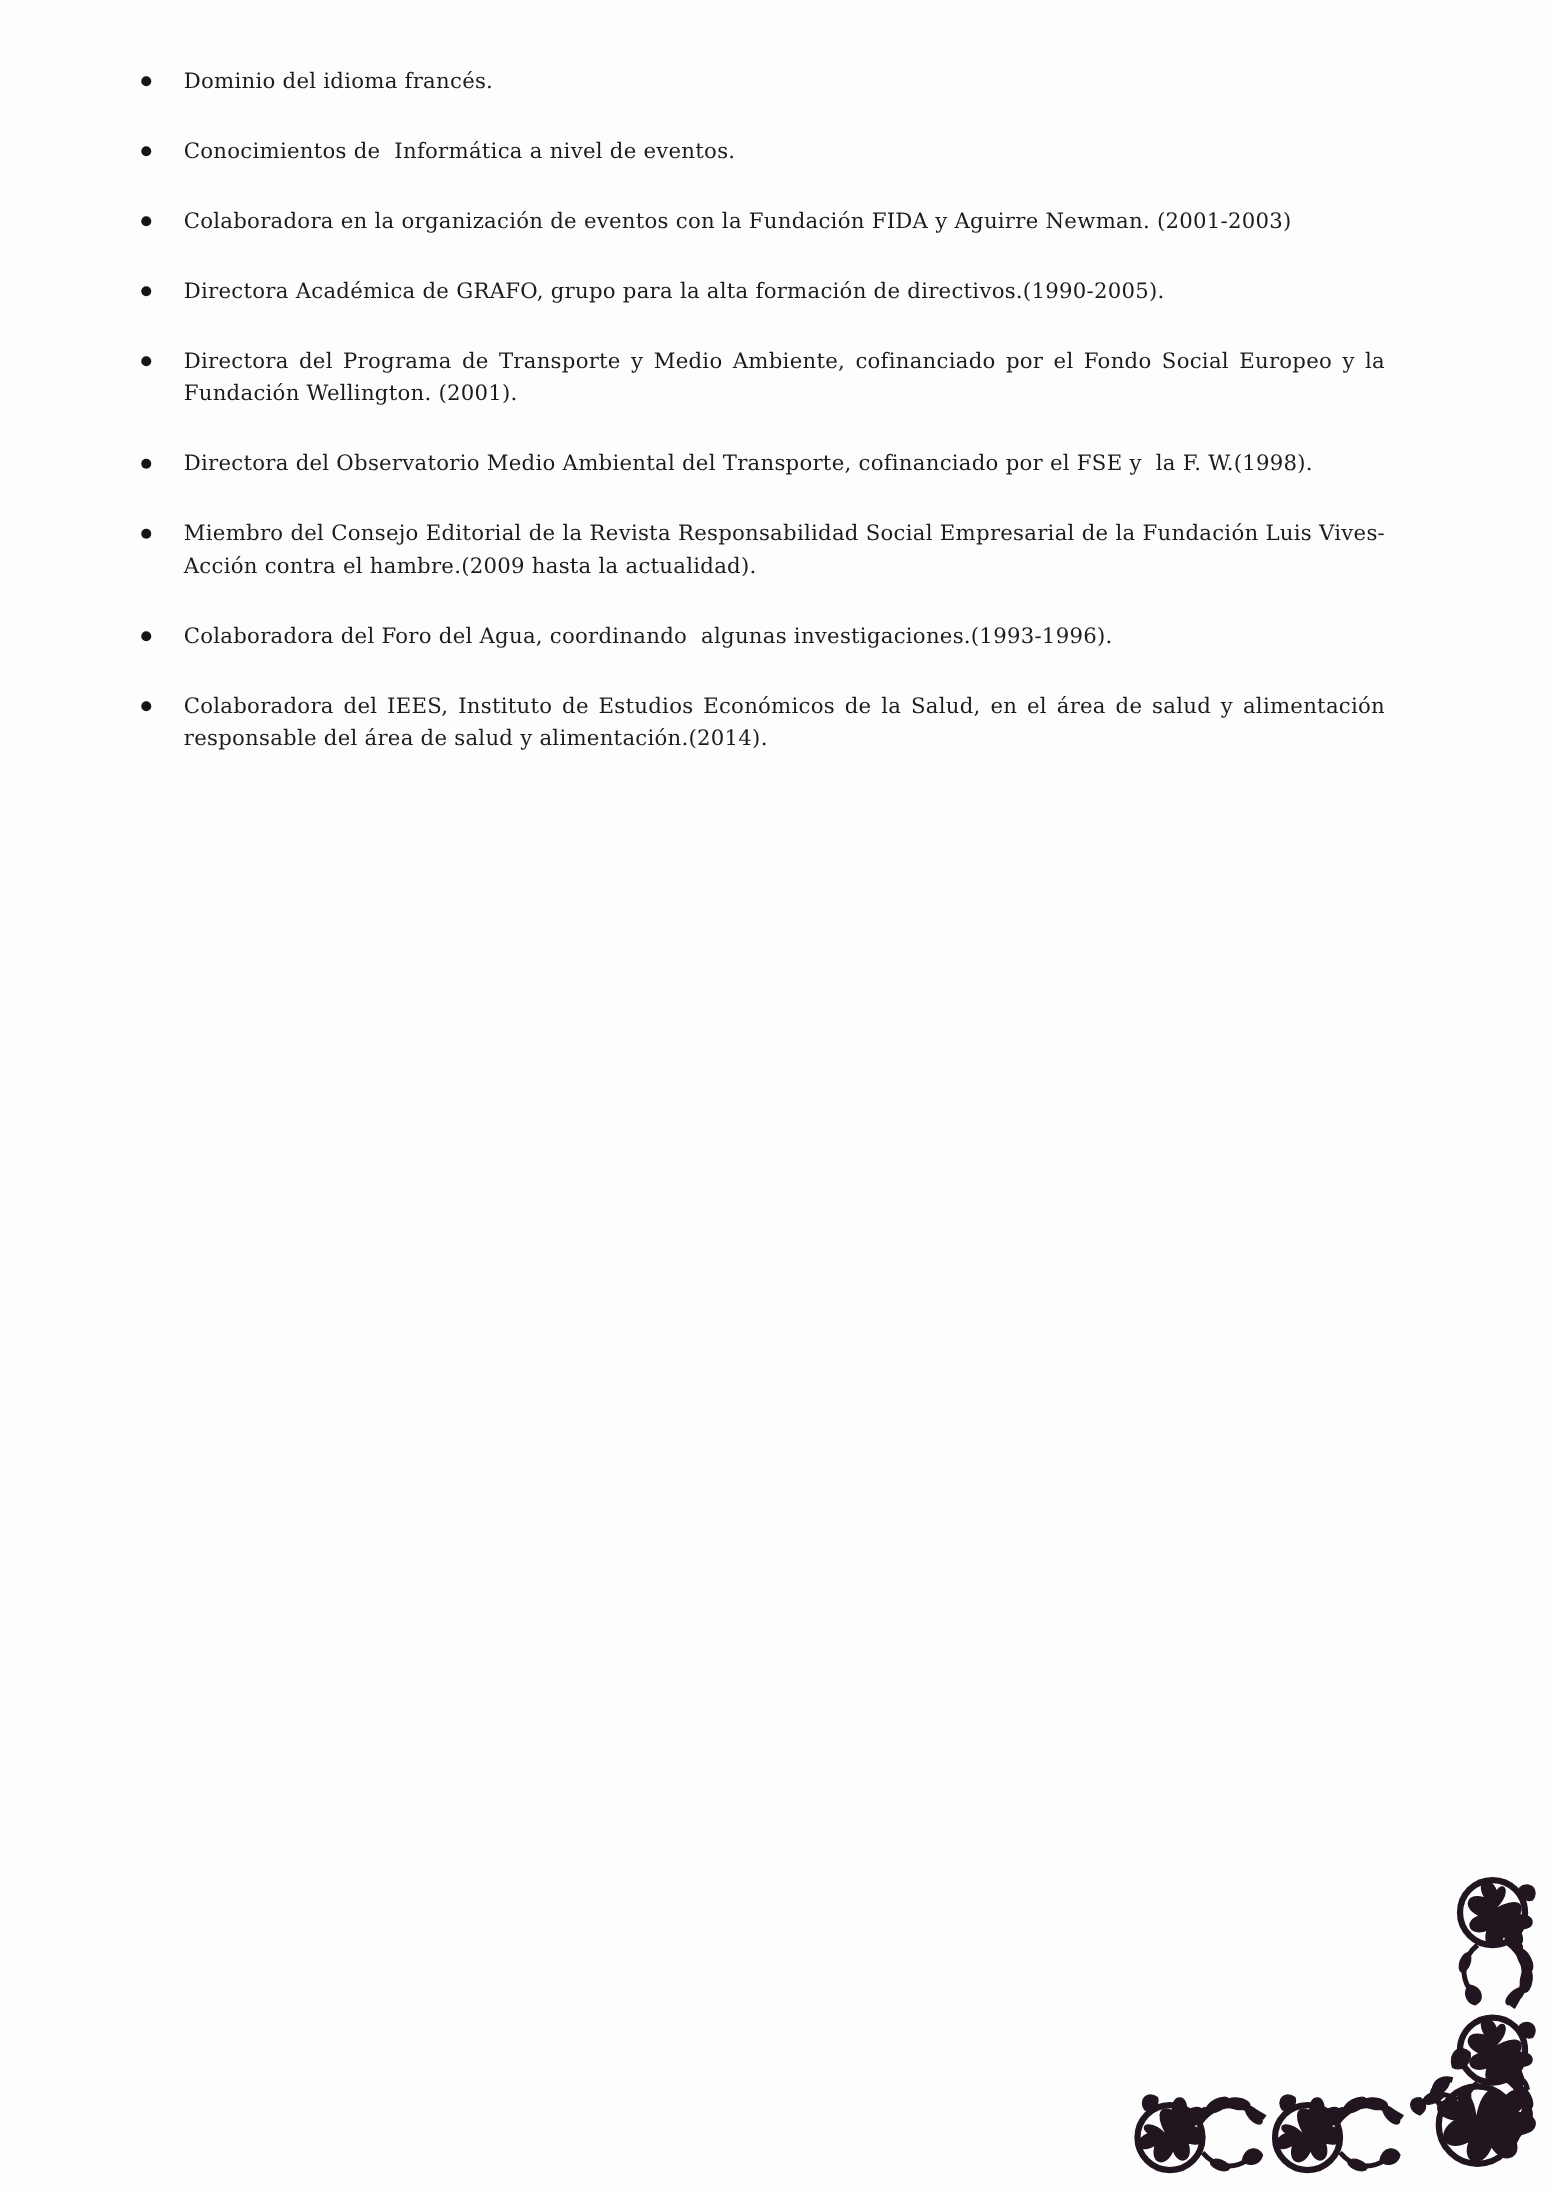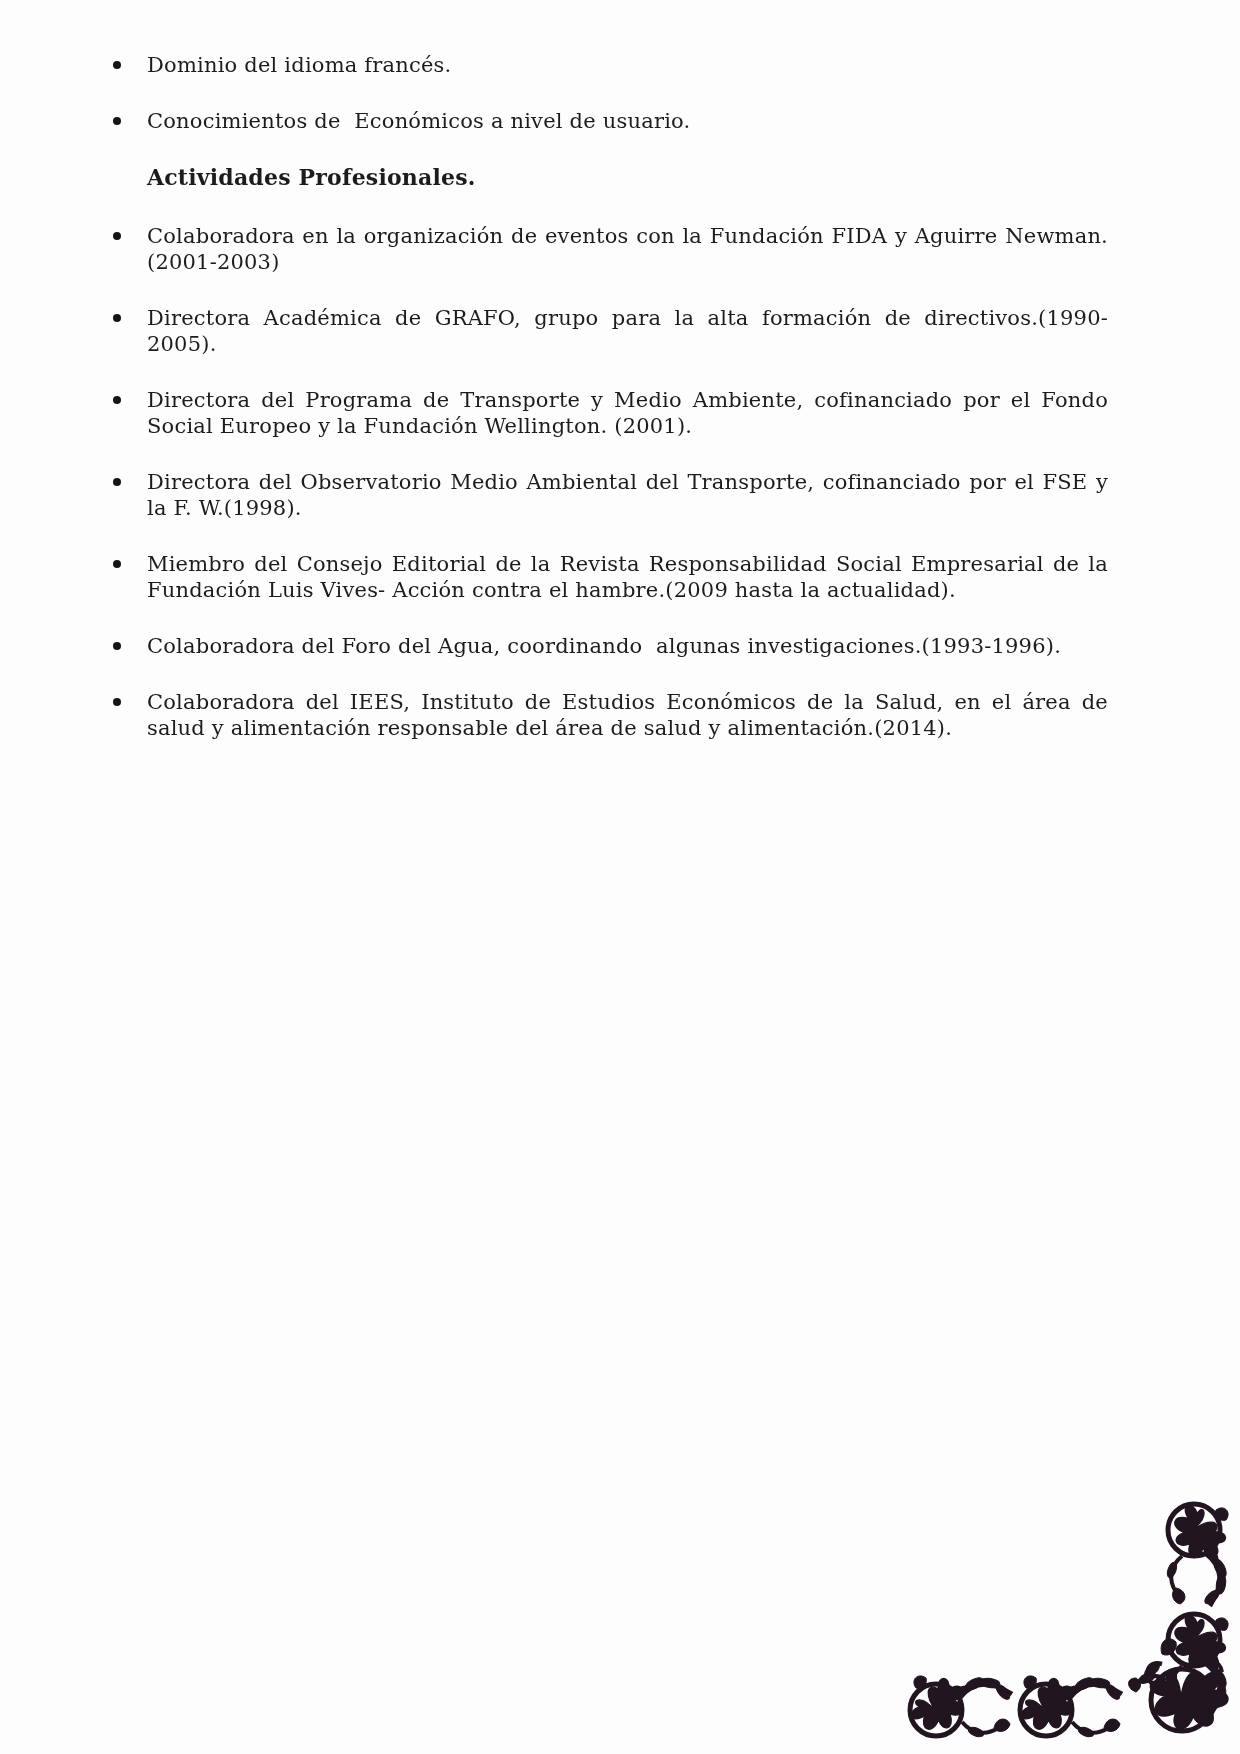--- a/index.html
+++ b/index.html
@@ -21,21 +21,21 @@
     left: 147px;
     top: 52px;
     width: 961px;
   }
   .bullet-item {
     position: relative;
     margin: 0 0 30px 0;
   }
   .bullet-item .txt {
     margin: 0;
-    font-size: 21px;
+    font-size: 17px;
     line-height: 26px;
     text-align: justify;
     white-space: pre-wrap;
     letter-spacing: 0.2px;
   }
   .bullet-item .dot {
     position: absolute;
     left: -34px;
     top: 9px;
     width: 8px;
@@ -64,24 +64,23 @@
 <div class="page">
   <div class="content">
 
     <div class="bullet-item">
       <span class="dot"></span>
       <p class="txt">Dominio del idioma francés.</p>
     </div>
 
     <div class="bullet-item">
       <span class="dot"></span>
-      <p class="txt">Conocimientos de  Económicos a nivel de usuario.</p>
+      <p class="txt">Conocimientos de  Informática a nivel de eventos.</p>
     </div>
 
-    <h2 class="section-heading">Actividades Profesionales.</h2>
 
 
     <div class="bullet-item">
       <span class="dot"></span>
       <p class="txt">Colaboradora en la organización de eventos con la Fundación FIDA y Aguirre Newman. (2001-2003)</p>
     </div>
 
     <div class="bullet-item">
       <span class="dot"></span>
       <p class="txt">Directora Académica de GRAFO, grupo para la alta formación de directivos.(1990-2005).</p>

